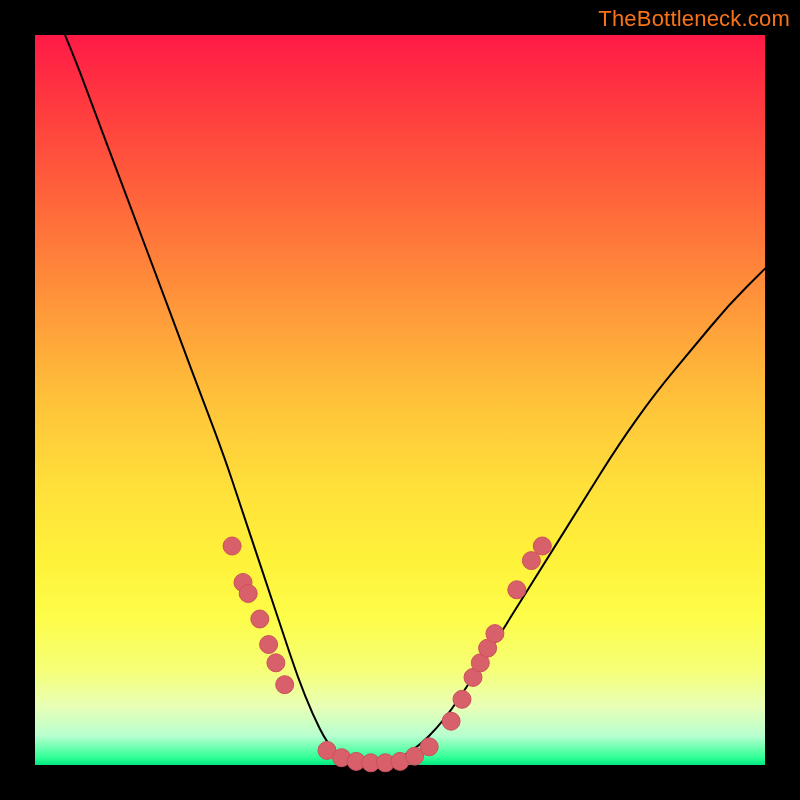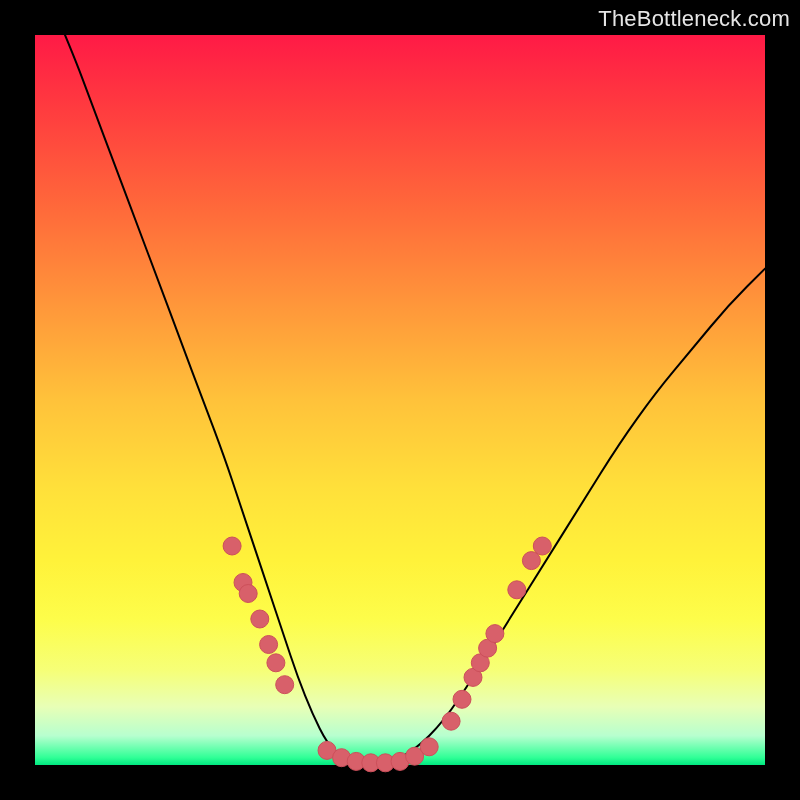--- a/index.html
+++ b/index.html
@@ -38,21 +38,21 @@
       #e8ffb6 92%,
       #b7ffcf 96%,
       #2fff96 99%,
       #00e880 100%
     );
   }
   .watermark {
     position: absolute;
     top: 6px;
     right: 10px;
-    color: #e5e5e5;
+    color: #f97316;
     font-size: 22px;
     font-weight: 500;
     letter-spacing: 0.2px;
     user-select: none;
   }
   svg.curve {
     position: absolute;
     left: 0;
     top: 0;
     width: 730px;

